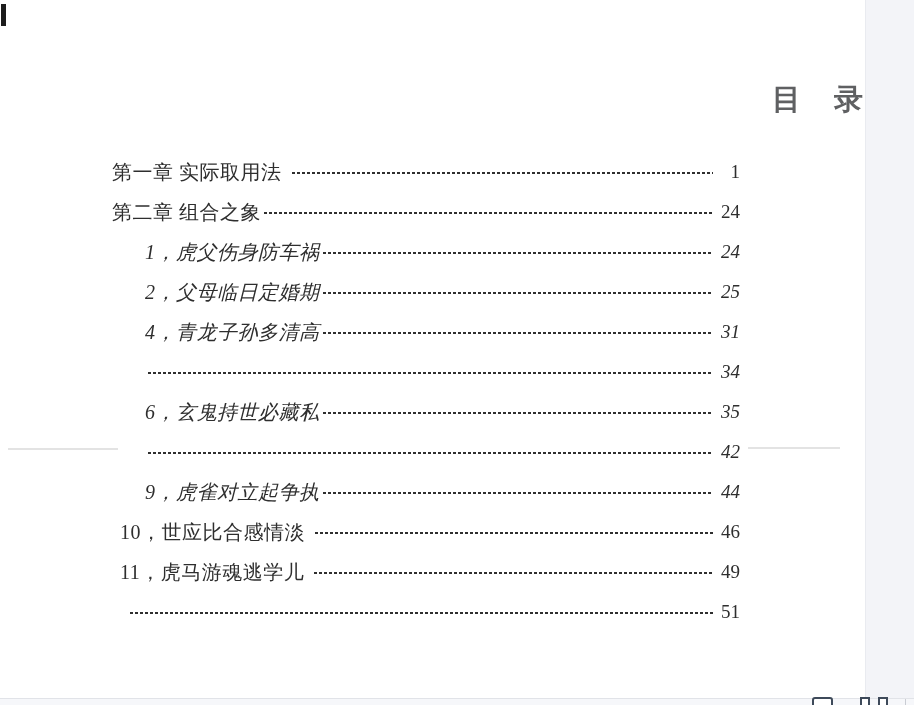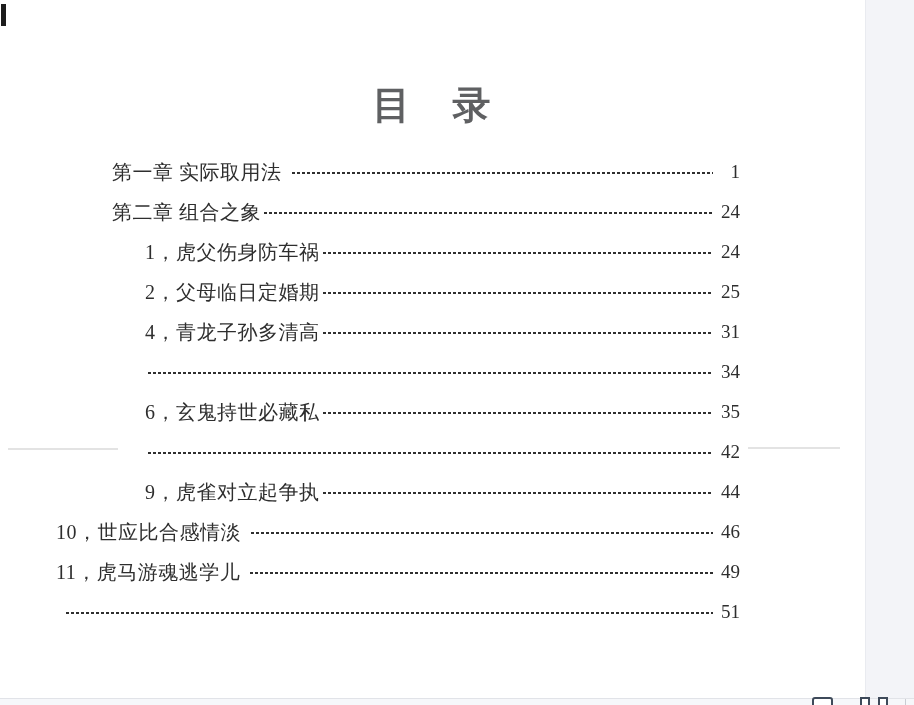--- a/index.html
+++ b/index.html
@@ -39,44 +39,44 @@
     height: 2px;
     background: #dadada;
     opacity: 0.75;
   }
   .scanline.left  { left: 8px;   top: 448px; width: 110px; }
   .scanline.right { left: 748px; top: 447px; width: 92px; }
   .doc-title {
     position: absolute;
     top: 80px; left: 0;
     width: 865px;
-    text-align: center;
+    text-align: right;
     font-family: "Liberation Sans", "DejaVu Sans", sans-serif;
     font-weight: bold;
-    font-size: 38px;
+    font-size: 29px;
     color: #5f6062;
     white-space: pre;
     letter-spacing: 2px;
   }
   .toc-list {
     position: absolute;
     top: 152px; left: 0;
     width: 865px;
   }
   .toc-row {
     display: flex;
     align-items: center;
     height: 40px;
     padding-right: 125px;
     font-size: 20px;
     color: #2e2e2e;
   }
   .toc-row.chapter   { padding-left: 112px; }
-  .toc-row.item      { padding-left: 145px; }
-  .toc-row.item-wide { padding-left: 56px; }
+  .toc-row.item      { padding-left: 145px; font-style: italic; }
+  .toc-row.item-wide { padding-left: 120px; }
   .toc-label {
     white-space: nowrap;
     letter-spacing: 0.5px;
   }
   .leader {
     flex: 1;
     height: 6px;
     margin: 2px 1px 0 2px;
     background-image: radial-gradient(circle, #2f2f2f 1.15px, transparent 1.35px);
     background-size: 5px 6px;

